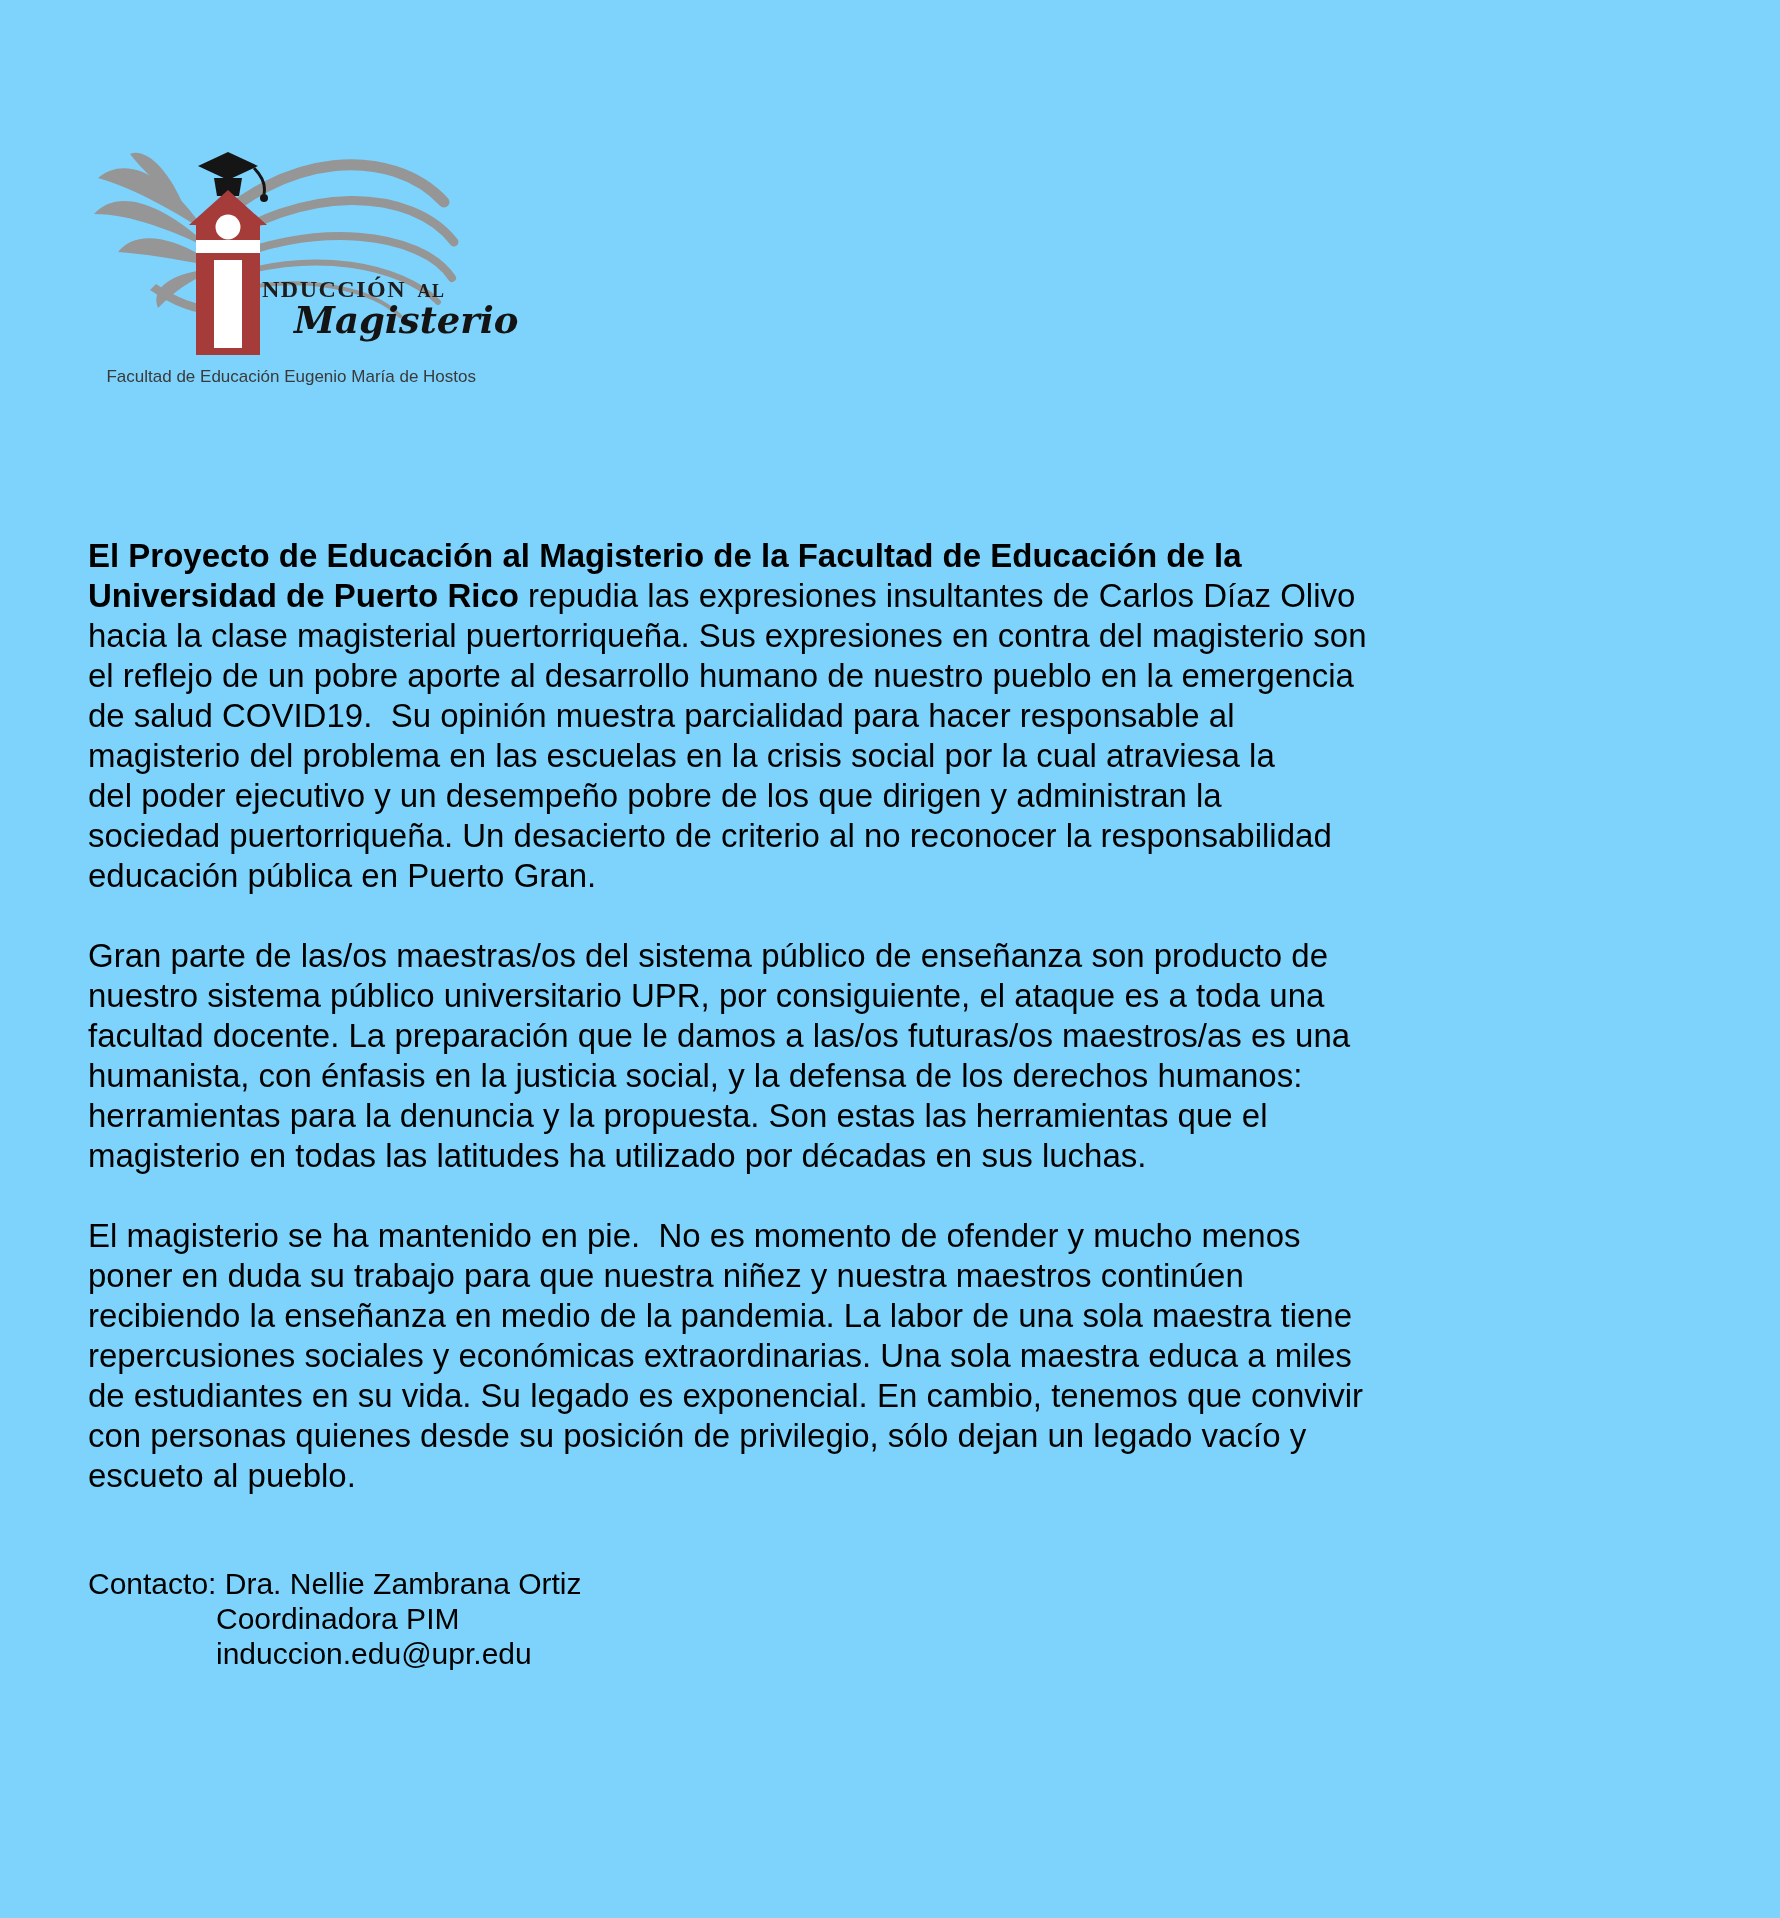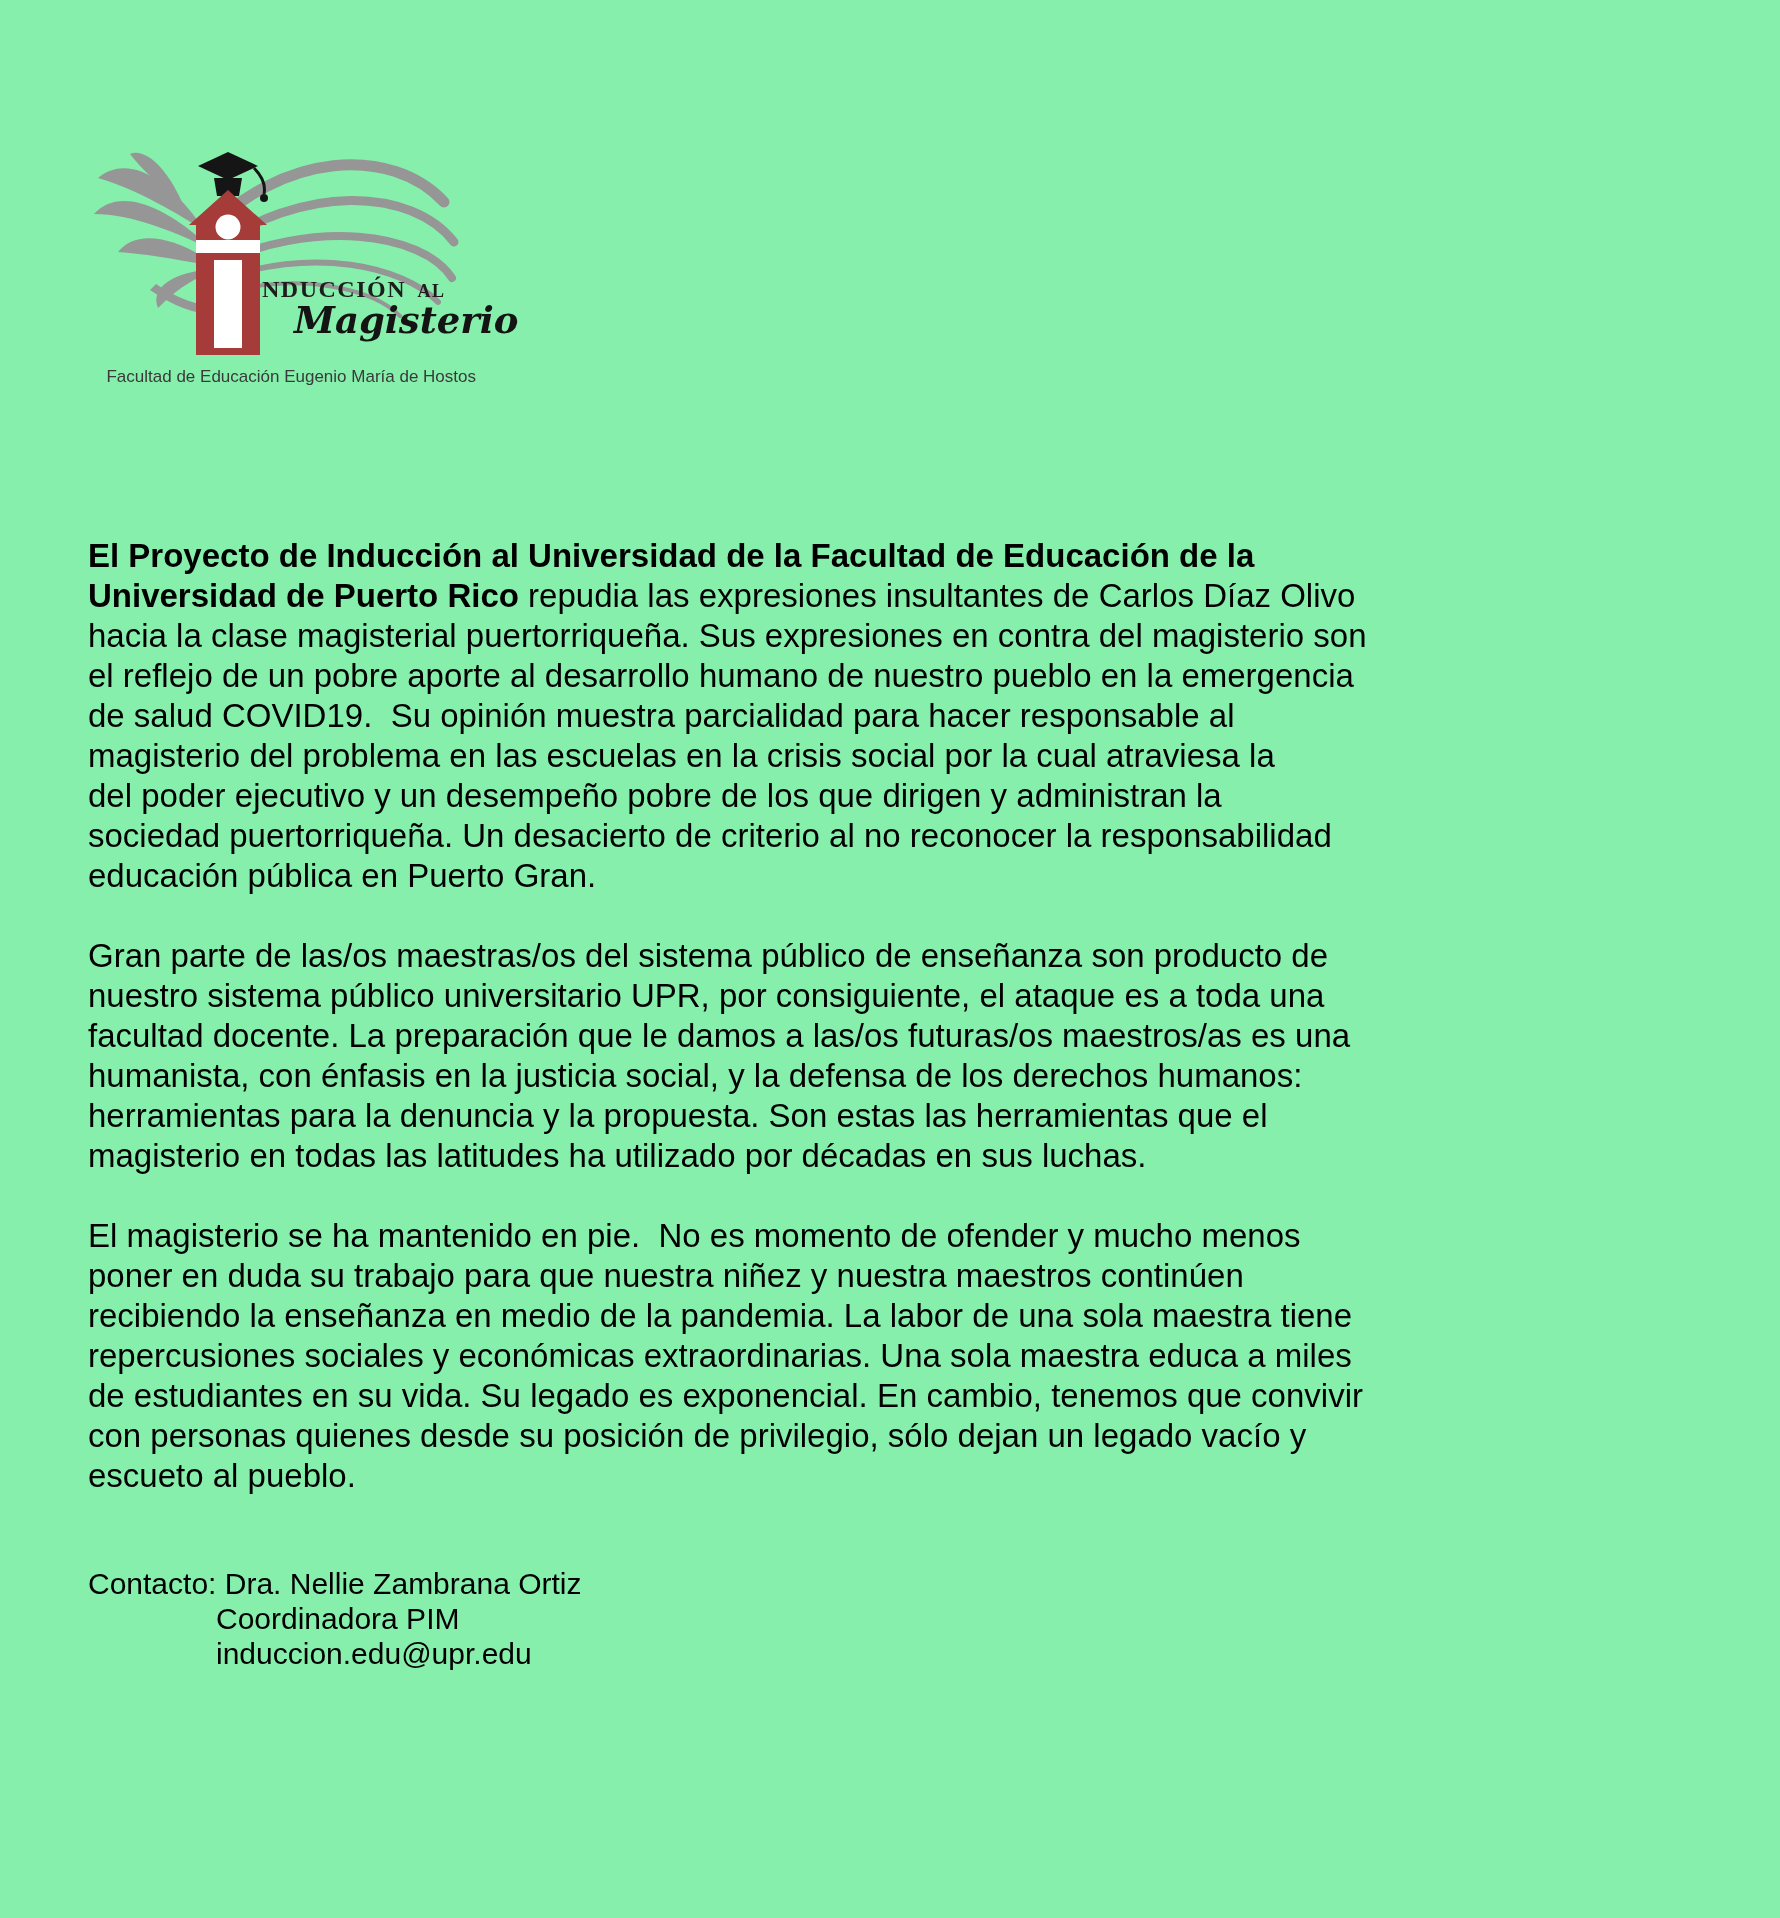--- a/index.html
+++ b/index.html
@@ -1,18 +1,18 @@
 <!DOCTYPE html>
 <html><head>
 <meta charset="utf-8">
 <style>
   html,body { margin:0; padding:0; background:#ffffff; }
   .page {
     position:relative; width:1780px; height:1918px;
-    background:#86efac; overflow:hidden;
+    background:#7dd3fc; overflow:hidden;
     font-family:"Liberation Sans", sans-serif; color:#000;
   }
 
   
   .logo-block { position:absolute; left:90px; top:140px; width:400px; height:290px; }
   .logo-art { position:absolute; left:0; top:0; }
   .wordmark { position:absolute; left:172px; top:136px; white-space:nowrap; color:#1d1d1d; }
   .wordmark .main {
     font-family:"Liberation Serif", serif; font-weight:700;
     font-size:24px; letter-spacing:1.5px;
@@ -88,21 +88,21 @@
       <span class="suffix">AL</span>
     </div>
     <div class="wordmark-script">Magisterio</div>
 
     <div class="logo-caption">
       <div>Facultad de Educación Eugenio María de Hostos</div>
     </div>
   </div>
 
   <div class="para" style="top:536px;">
-    <div class="body-line b">El Proyecto de Inducción al Universidad de la Facultad de Educación de la</div>
+    <div class="body-line b">El Proyecto de Educación al Magisterio de la Facultad de Educación de la</div>
     <div class="body-line"><span class="b">Universidad de Puerto Rico</span><span> repudia las expresiones insultantes de Carlos Díaz Olivo</span></div>
     <div>
         <div class="body-line">hacia la clase magisterial puertorriqueña. Sus expresiones en contra del magisterio son</div>
         <div class="body-line">el reflejo de un pobre aporte al desarrollo humano de nuestro pueblo en la emergencia</div>
         <div class="body-line">de salud COVID19.  Su opinión muestra parcialidad para hacer responsable al</div>
         <div class="body-line">magisterio del problema en las escuelas en la crisis social por la cual atraviesa la</div>
         <div class="body-line">del poder ejecutivo y un desempeño pobre de los que dirigen y administran la</div>
         <div class="body-line">sociedad puertorriqueña. Un desacierto de criterio al no reconocer la responsabilidad</div>
         <div class="body-line">educación pública en Puerto Gran.</div>
       </div>

